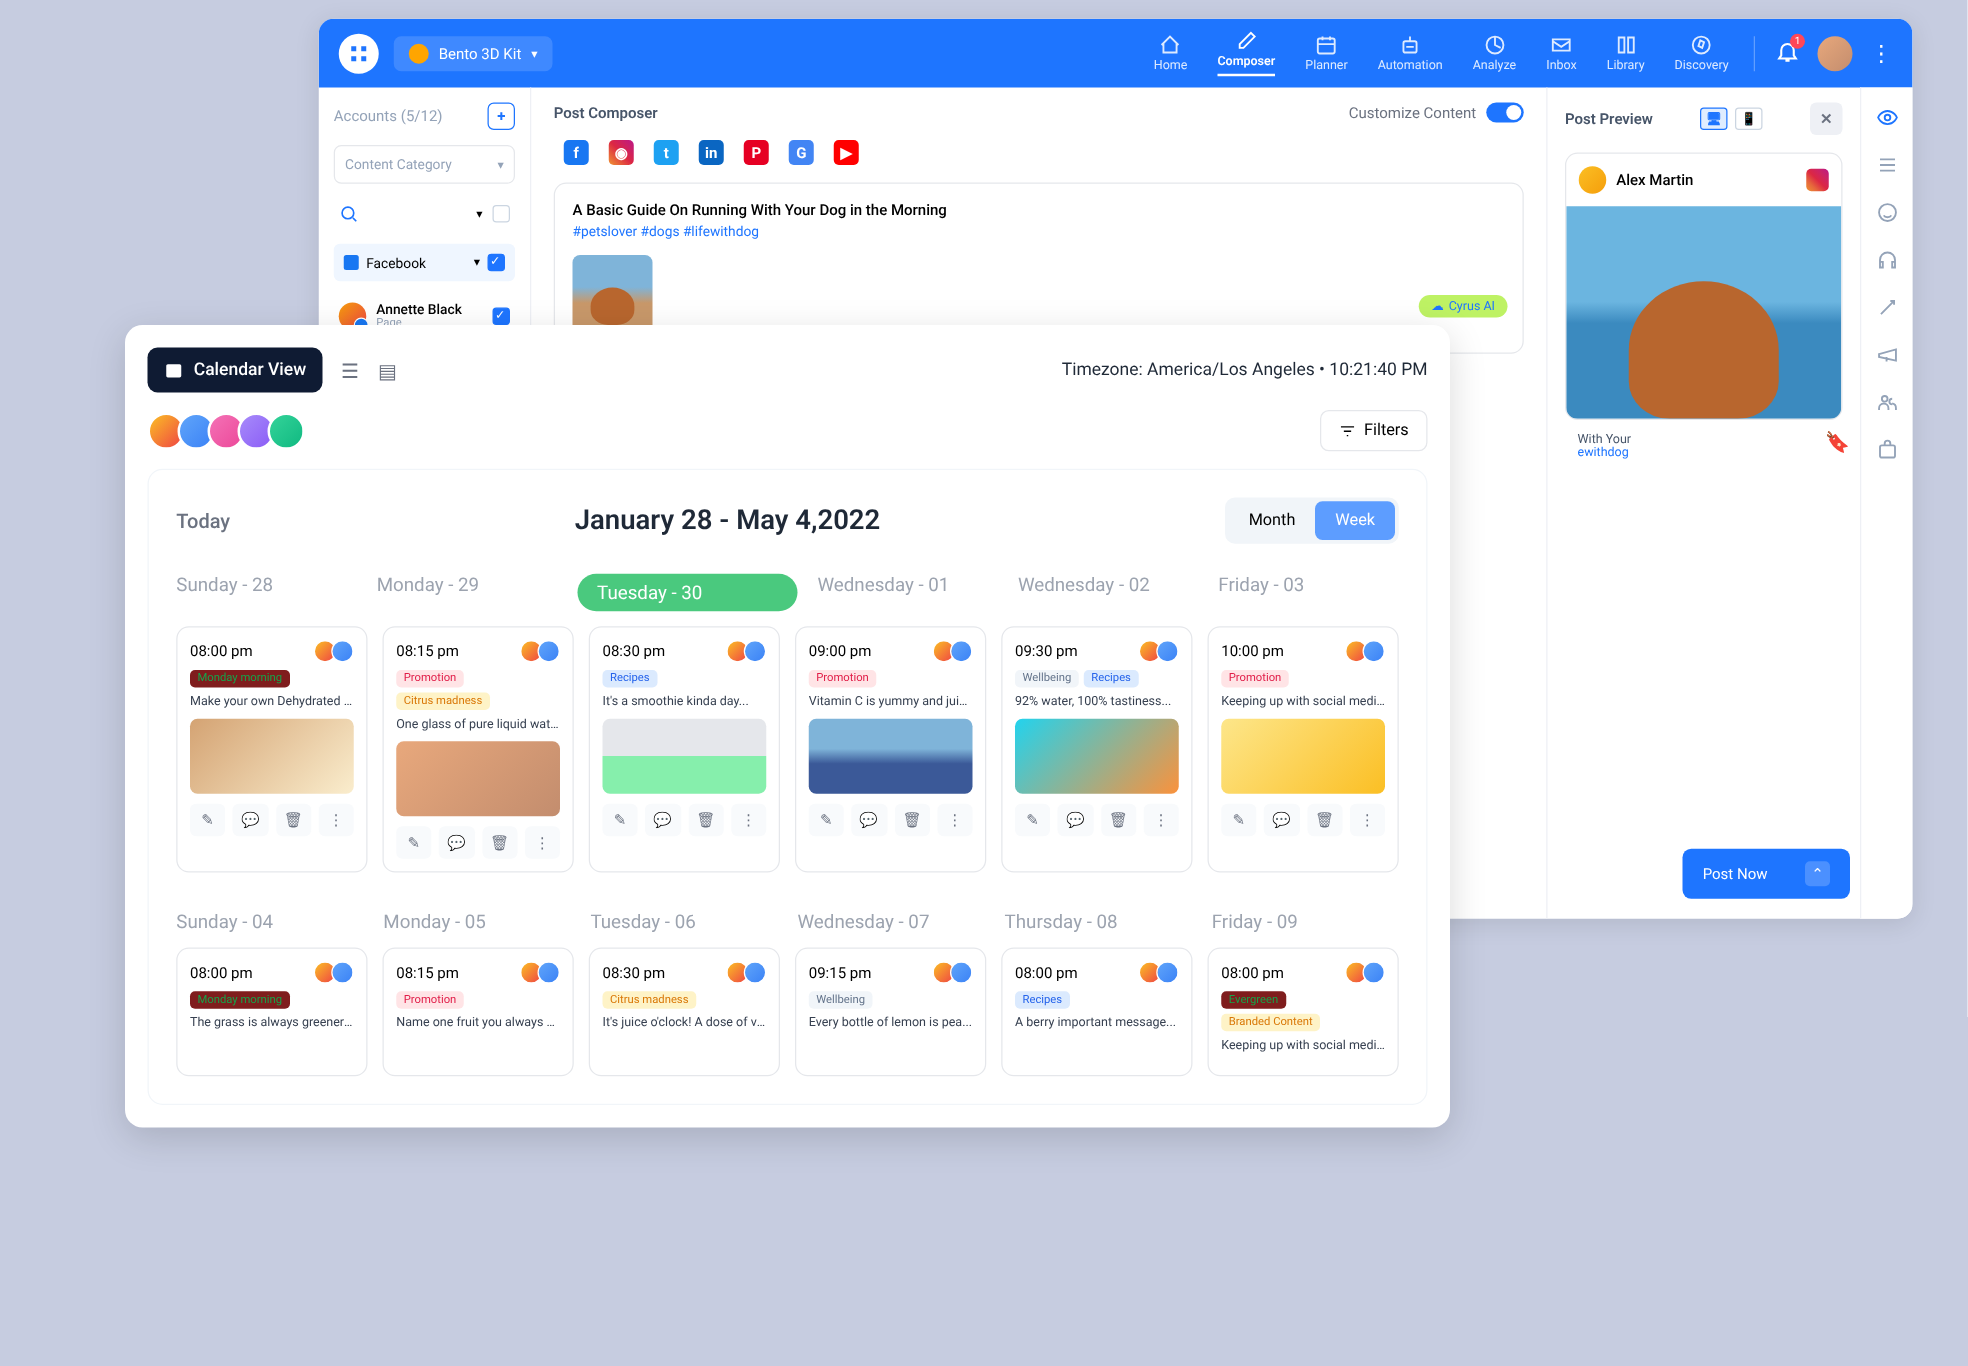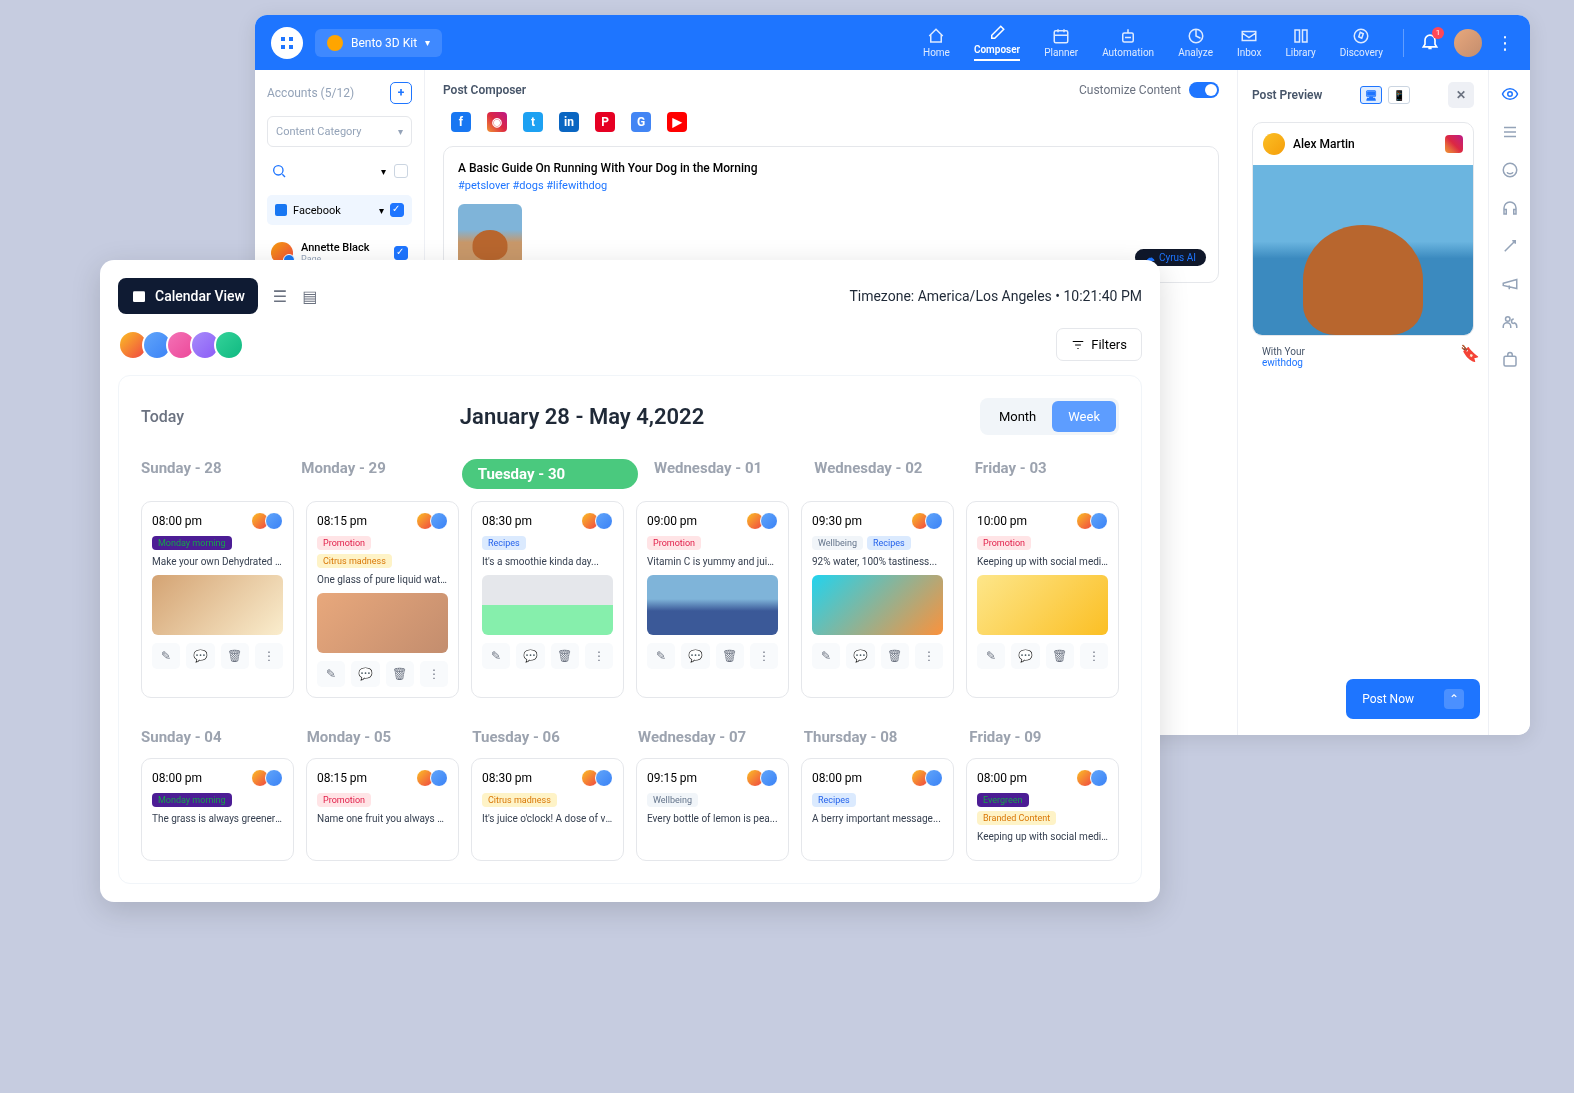--- a/index.html
+++ b/index.html
@@ -42,21 +42,21 @@
 .toggle-row{display:flex;align-items:center;gap:8px;color:#6b7280}
 .toggle{width:30px;height:16px;background:#1e75ff;border-radius:10px;position:relative}
 .toggle::after{content:'';position:absolute;right:2px;top:2px;width:12px;height:12px;background:#fff;border-radius:50%}
 .social-icons{display:flex;gap:16px;margin-bottom:14px;padding:0 8px}
 .social-icons span{width:20px;height:20px;border-radius:4px;display:flex;align-items:center;justify-content:center;font-size:12px;font-weight:bold;color:#fff}
 .post-box{border:1px solid #e5e7eb;border-radius:10px;padding:14px;font-size:12px;position:relative}
 .post-title{font-weight:500;margin-bottom:4px}
 .hashtags{color:#1e75ff;font-size:11px;margin-bottom:12px}
 .post-img{width:64px;height:64px;border-radius:6px;background:linear-gradient(180deg,#7fb4d9 40%,#c8986a 60%);position:relative;overflow:hidden}
 .post-img::after{content:'';position:absolute;bottom:8px;left:50%;transform:translateX(-50%);width:35px;height:30px;background:#b8662e;border-radius:50% 50% 40% 40%}
-.cyrus{position:absolute;bottom:16px;right:12px;background:#0f172a;color:#1e75ff;padding:3px 10px;border-radius:10px;font-size:10px;display:flex;align-items:center;gap:4px}
+.cyrus{position:absolute;bottom:28px;right:12px;background:#bef264;color:#1e75ff;padding:3px 10px;border-radius:10px;font-size:10px;display:flex;align-items:center;gap:4px}
 .preview{width:250px;padding:12px 14px;position:relative}
 .prev-head{display:flex;justify-content:space-between;align-items:center;font-size:12px;font-weight:600;color:#475569;margin-bottom:14px}
 .device-icons{display:flex;gap:6px}
 .device-icons span{width:22px;height:18px;border:1px solid #cbd5e1;border-radius:3px;display:flex;align-items:center;justify-content:center;font-size:10px;color:#6b7280}
 .device-icons span.active{background:#e0edff;color:#1e75ff;border-color:#1e75ff}
 .close-btn{width:26px;height:26px;background:#eef0f5;border-radius:5px;display:flex;align-items:center;justify-content:center;color:#6b7280;cursor:pointer}
 .prev-card{border:1px solid #e5e7eb;border-radius:10px;overflow:hidden}
 .prev-user{display:flex;align-items:center;gap:8px;padding:10px;font-size:12px;font-weight:500}
 .prev-avatar{width:22px;height:22px;border-radius:50%;background:linear-gradient(135deg,#fbbf24,#f59e0b)}
 .insta-badge{margin-left:auto;width:18px;height:18px;background:linear-gradient(45deg,#f09433,#e6683c,#dc2743,#cc2366,#bc1888);border-radius:4px}
@@ -88,34 +88,34 @@
 .avatars span:nth-child(5){background:linear-gradient(135deg,#34d399,#10b981)}
 .filters-btn{border:1px solid #e5e7eb;padding:8px 14px;border-radius:7px;font-size:13px;display:flex;align-items:center;gap:6px;cursor:pointer}
 .cal-body{background:#fff;border-radius:12px;border:1px solid #f1f5f9;padding:22px}
 .cal-head{display:flex;justify-content:space-between;align-items:center;margin-bottom:24px}
 .today{font-size:16px;color:#6b7280;font-weight:500}
 .range{font-size:22px;font-weight:600;color:#1f2937}
 .mw-toggle{display:flex;background:#f1f5f9;border-radius:8px;padding:3px}
 .mw-toggle span{padding:8px 16px;border-radius:6px;font-size:13px;cursor:pointer}
 .mw-toggle .active{background:#5d9dff;color:#fff}
 .days{display:flex;gap:16px;margin-bottom:12px}
-.day-label{flex:1;font-size:15px;color:#9ca3af;font-weight:700}
+.day-label{flex:1;font-size:15px;color:#9ca3af;font-weight:400}
 .day-label.active{background:#4ac97e;color:#fff;padding:6px 16px;border-radius:18px;display:inline-flex;width:fit-content}
 .cards{display:flex;gap:12px;margin-bottom:30px}
 .card{flex:1;border:1px solid #e5e7eb;border-radius:10px;padding:10px;min-width:0}
 .card-head{display:flex;justify-content:space-between;align-items:center;margin-bottom:6px}
 .card-time{font-size:12px;font-weight:400}
 .card-avatars{display:flex}
 .card-avatars span{width:18px;height:18px;border-radius:50%;border:1.5px solid #fff;margin-left:-4px;background:linear-gradient(135deg,#fbbf24,#ef4444)}
 .card-avatars span:first-child{margin-left:0}
 .card-avatars span:nth-child(2){background:linear-gradient(135deg,#60a5fa,#3b82f6)}
 .card-avatars span:nth-child(3){background:linear-gradient(135deg,#f472b6,#ec4899)}
 .tags{display:flex;gap:4px;margin-bottom:6px;flex-wrap:wrap}
 .tag{font-size:9px;padding:2px 6px;border-radius:4px}
-.tag.green{background:#4c1d95;color:#16a34a}
+.tag.green{background:#7f1d1d;color:#16a34a}
 .tag.pink{background:#ffe4e6;color:#e11d48}
 .tag.orange{background:#fef3c7;color:#d97706}
 .tag.blue{background:#dbeafe;color:#2563eb}
 .tag.gray{background:#f1f5f9;color:#64748b}
 .card-text{font-size:10px;color:#374151;margin-bottom:8px;white-space:nowrap;overflow:hidden;text-overflow:ellipsis}
 .card-img{height:60px;border-radius:6px;margin-bottom:8px}
 .img1{background:linear-gradient(135deg,#d4a373,#faedcd)}
 .img2{background:linear-gradient(135deg,#e8a87c,#c38d6e)}
 .img3{background:linear-gradient(180deg,#e5e7eb 50%,#86efac 50%)}
 .img4{background:linear-gradient(180deg,#7fb4d9 40%,#3b5998 60%)}

